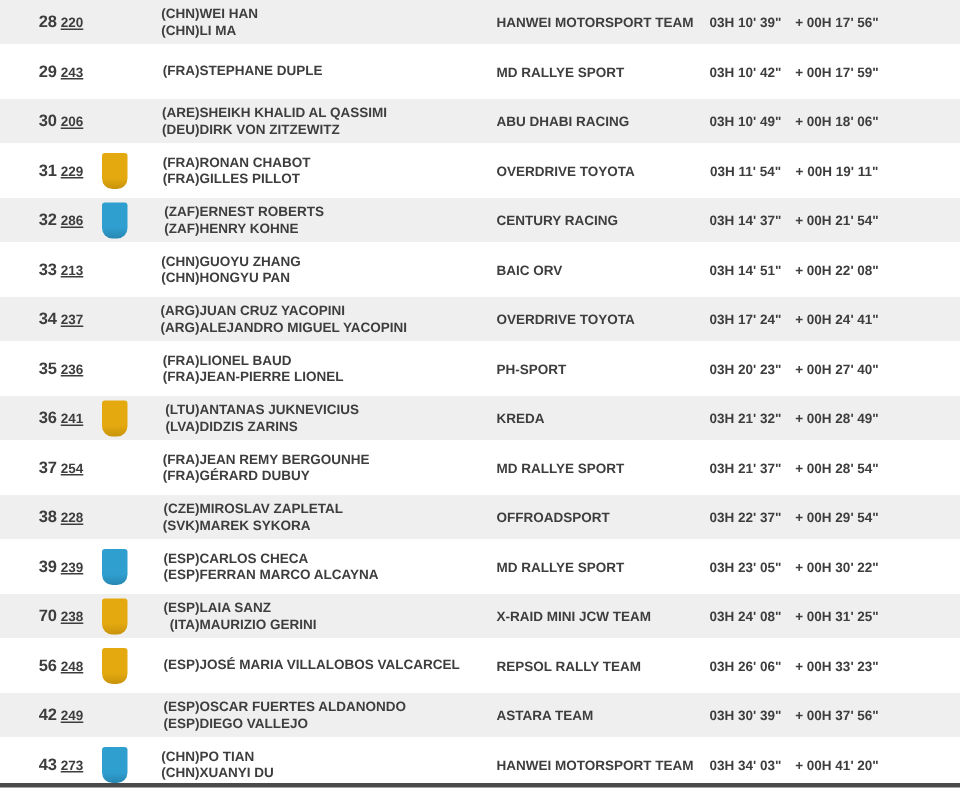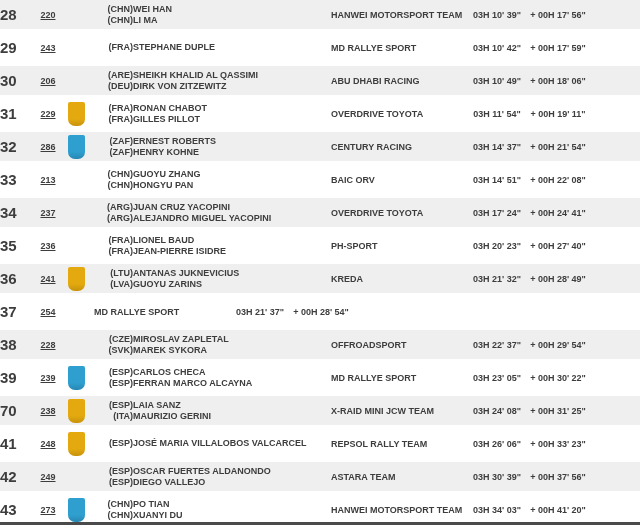--- a/index.html
+++ b/index.html
@@ -13,21 +13,21 @@
   .row{
     display:flex;align-items:center;
     height:33px;box-sizing:border-box;
     padding-bottom:4px;
     background-color:transparent;
   }
   .row.striped{
     background-color:var(--stripe,#efefef);
     background-clip:content-box;
   }
-  .c-pos{flex:0 0 38px;text-align:left;font-size:15px;}
+  .c-pos{flex:0 0 38px;text-align:right;font-size:11px;}
   .c-num{flex:0 0 20px;text-align:center;font-size:9px;text-decoration:underline;}
   .c-badge{flex:0 0 36px;display:flex;justify-content:center;align-items:center;}
   .badge{
     width:17px;height:24px;
     border-radius:2px 2px 7px 7px;
     visibility:visible;
   }
   .badge-yellow{background:linear-gradient(to bottom,var(--badge-yellow,#e3a90f) 70%,#c8930c 100%);}
   .badge-blue{background:linear-gradient(to bottom,var(--badge-blue,#2f9fd0) 70%,#2787b2 100%);}
   .c-crew{flex:0 0 229px;padding-left:8px;box-sizing:content-box;font-size:9px;line-height:11px;}
@@ -151,48 +151,52 @@
   </div>
 
   <div class="row">
     <div class="c-pos">35</div>
     <div class="c-num">236</div>
     <div class="c-badge">
       <span class="badge" style="visibility: hidden;"></span>
     </div>
     <div class="c-crew">
       <div class="crew-line"><span class="cc">(FRA)</span><span>LIONEL BAUD</span></div>
-      <div class="crew-line"><span class="cc">(FRA)</span><span>JEAN-PIERRE ISIDRE</span></div>
+      <div class="crew-line"><span class="cc">(FRA)</span><span>JEAN-PIERRE LIONEL</span></div>
     </div>
     <div class="c-team">PH-SPORT</div>
     <div class="c-time">03H 20' 23"</div>
     <div class="c-gap">+ 00H 27' 40"</div>
   </div>
 
   <div class="row striped">
     <div class="c-pos">36</div>
     <div class="c-num">241</div>
     <div class="c-badge">
       <span class="badge badge-yellow"></span>
     </div>
     <div class="c-crew">
       <div class="crew-line"><span class="cc">(LTU)</span><span>ANTANAS JUKNEVICIUS</span></div>
-      <div class="crew-line"><span class="cc">(LVA)</span><span>GUOYU ZARINS</span></div>
+      <div class="crew-line"><span class="cc">(LVA)</span><span>DIDZIS ZARINS</span></div>
     </div>
     <div class="c-team">KREDA</div>
     <div class="c-time">03H 21' 32"</div>
     <div class="c-gap">+ 00H 28' 49"</div>
   </div>
 
   <div class="row">
     <div class="c-pos">37</div>
     <div class="c-num">254</div>
     <div class="c-badge">
       <span class="badge" style="visibility: hidden;"></span>
     </div>
+    <div class="c-crew">
+      <div class="crew-line"><span class="cc">(FRA)</span><span>JEAN REMY BERGOUNHE</span></div>
+      <div class="crew-line"><span class="cc">(FRA)</span><span>GÉRARD DUBUY</span></div>
+    </div>
     <div class="c-team">MD RALLYE SPORT</div>
     <div class="c-time">03H 21' 37"</div>
     <div class="c-gap">+ 00H 28' 54"</div>
   </div>
 
   <div class="row striped">
     <div class="c-pos">38</div>
     <div class="c-num">228</div>
     <div class="c-badge">
       <span class="badge" style="visibility: hidden;"></span>
@@ -230,21 +234,21 @@
     <div class="c-crew">
       <div class="crew-line"><span class="cc">(ESP)</span><span>LAIA SANZ</span></div>
       <div class="crew-line"><span class="cc">(ITA)</span><span>MAURIZIO GERINI</span></div>
     </div>
     <div class="c-team">X-RAID MINI JCW TEAM</div>
     <div class="c-time">03H 24' 08"</div>
     <div class="c-gap">+ 00H 31' 25"</div>
   </div>
 
   <div class="row">
-    <div class="c-pos">41</div>
+    <div class="c-pos">56</div>
     <div class="c-num">248</div>
     <div class="c-badge">
       <span class="badge badge-yellow"></span>
     </div>
     <div class="c-crew">
       <div class="crew-line"><span class="cc">(ESP)</span><span>JOSÉ MARIA VILLALOBOS VALCARCEL</span></div>
     </div>
     <div class="c-team">REPSOL RALLY TEAM</div>
     <div class="c-time">03H 26' 06"</div>
     <div class="c-gap">+ 00H 33' 23"</div>

